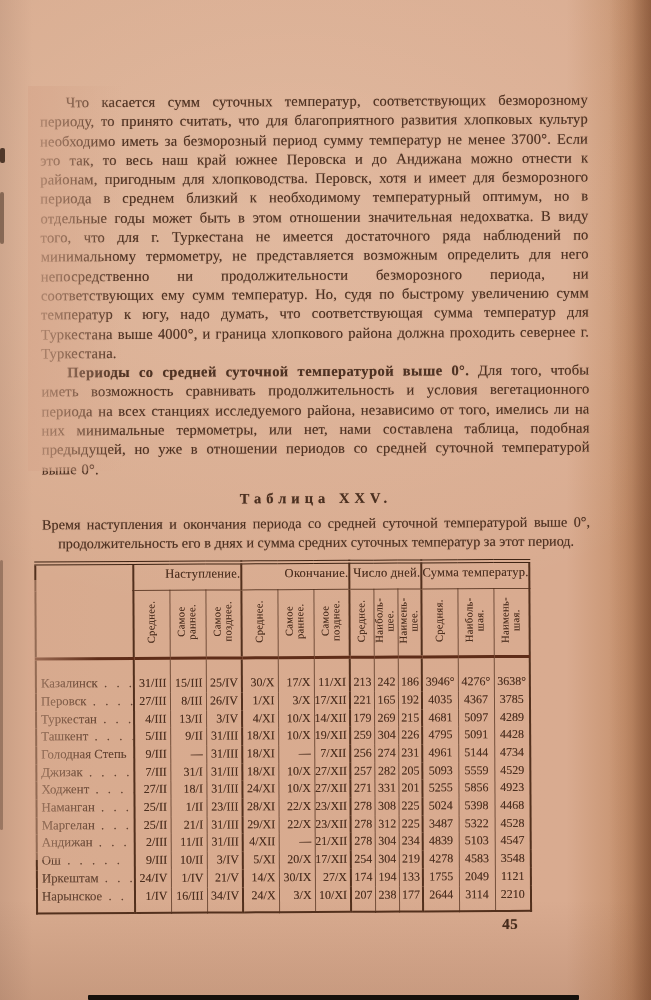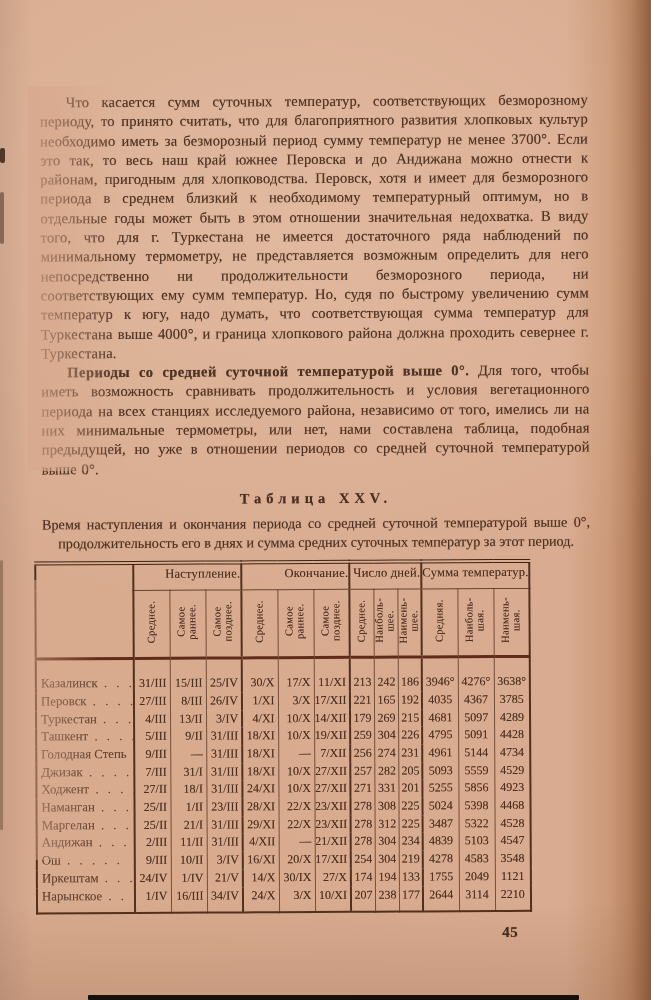--- a/index.html
+++ b/index.html
@@ -74,21 +74,21 @@
   }
   tbody td{line-height:17.7px;white-space:nowrap;overflow:hidden;}
   tbody td.station{font-size:12.8px;text-align:left;padding-left:4px;opacity:0.82;}
   tbody td.station .leader{letter-spacing:3px;}
   tbody td.date{text-align:right;padding-right:3px;}
   tbody td.day{text-align:right;padding-right:2px;}
   tbody td.sum{text-align:center;margin-top:47px;}
   tbody tr:first-child td{padding-top:15px;}
   tbody tr:last-child td{padding-bottom:7px;}
   .page-number{
-    margin-top:12px;margin-left:458px;
+    margin-top:4px;margin-left:458px;
     font-size:15px;font-weight:bold;letter-spacing:0.5px;color:#452b1c;
     text-shadow:0 0 0.7px rgba(70,38,18,0.5);
   }
   
   .fade-left{
     position:absolute;left:28px;top:86px;width:95px;height:385px;
     background:linear-gradient(90deg, rgba(215,168,141,0.8), rgba(215,168,141,0));
     pointer-events:none;
   }
   .fade-left2{
@@ -312,21 +312,21 @@
             <td class="day gb">234</td>
             <td class="sum tb">4839</td>
             <td class="sum tb">5103</td>
             <td class="sum">4547</td>
           </tr>
           <tr>
             <td class="station gb"><span>Ош</span><span class="leader"> . . . . .</span></td>
             <td class="date tb">9/III</td>
             <td class="date tb">10/II</td>
             <td class="date gb">3/IV</td>
-            <td class="date tb">16/XI</td>
+            <td class="date tb">5/XI</td>
             <td class="date tb">20/X</td>
             <td class="date gb">17/XII</td>
             <td class="day tb">254</td>
             <td class="day tb">304</td>
             <td class="day gb">219</td>
             <td class="sum tb">4278</td>
             <td class="sum tb">4583</td>
             <td class="sum">3548</td>
           </tr>
           <tr>

